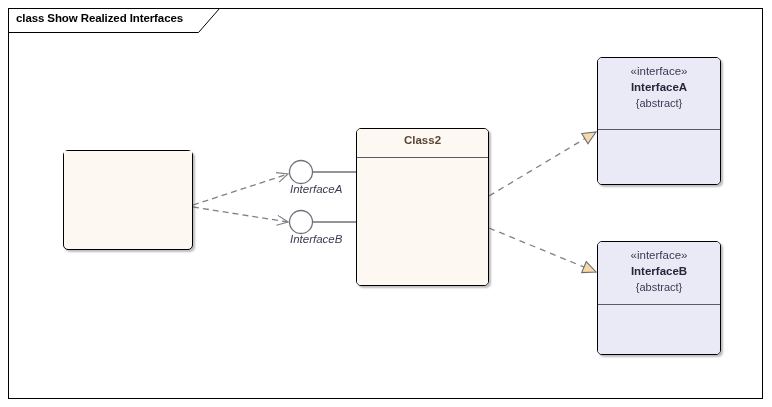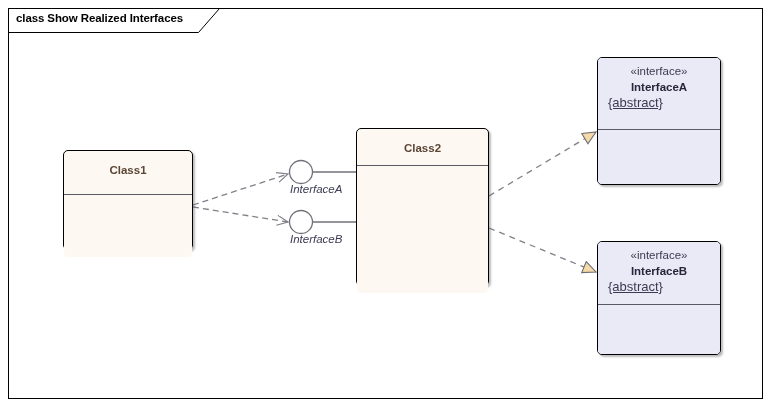--- a/index.html
+++ b/index.html
@@ -77,21 +77,20 @@
     width: 100%;
   }
 
   
   .node.cls {
     background: #fdf8f2;
   }
   .node.cls .compartment-top {
     background: #fdf8f2;
     border-radius: 4px 4px 0 0;
-    margin-top: 8px;
   }
   .node.cls .compartment-body {
     background: #fdf8f2;
     border-radius: 0 0 4px 4px;
   }
   .cls-name {
     text-align: center;
     font-size: 11.5px;
     font-weight: bold;
     color: #5b4636;
@@ -117,25 +116,24 @@
     line-height: 15px;
   }
   .iface-name {
     text-align: center;
     font-size: 11.5px;
     font-weight: bold;
     color: #26263a;
     line-height: 16px;
   }
   .iface-abstract {
-    text-align: left;
-    font-size: 13px;
+    text-align: center;
+    font-size: 11px;
     color: #3a3a52;
     line-height: 16px;
-    text-decoration: underline;
   }
 
   
   .lolli-label {
     position: absolute;
     font-size: 11.5px;
     font-style: italic;
     color: #3a3a52;
     white-space: nowrap;
   }
@@ -177,23 +175,20 @@
     <g>
       <path d="M489,196 L596,132" fill="none" stroke="#808089" stroke-width="1.3" stroke-dasharray="6,5" marker-end="url(#triArrow)"></path>
     </g>
 
     <g>
       <path d="M489,228 L596,272" fill="none" stroke="#808089" stroke-width="1.3" stroke-dasharray="6,5" marker-end="url(#triArrow)"></path>
     </g>
   </svg>
 
   <div class="node cls" style="left:63px; top:150px; width:130px; height:100px;">
-    <div class="compartment-top" style="height:36px;">
-      <div class="cls-name">Class1</div>
-    </div>
     <div class="compartment-body" style="height:62px;"></div>
   </div>
 
   <div class="node cls" style="left:356px; top:128px; width:133px; height:158px;">
     <div class="compartment-top" style="height:29px;">
       <div class="cls-name">Class2</div>
     </div>
     <div class="compartment-body" style="height:127px;"></div>
   </div>
 

